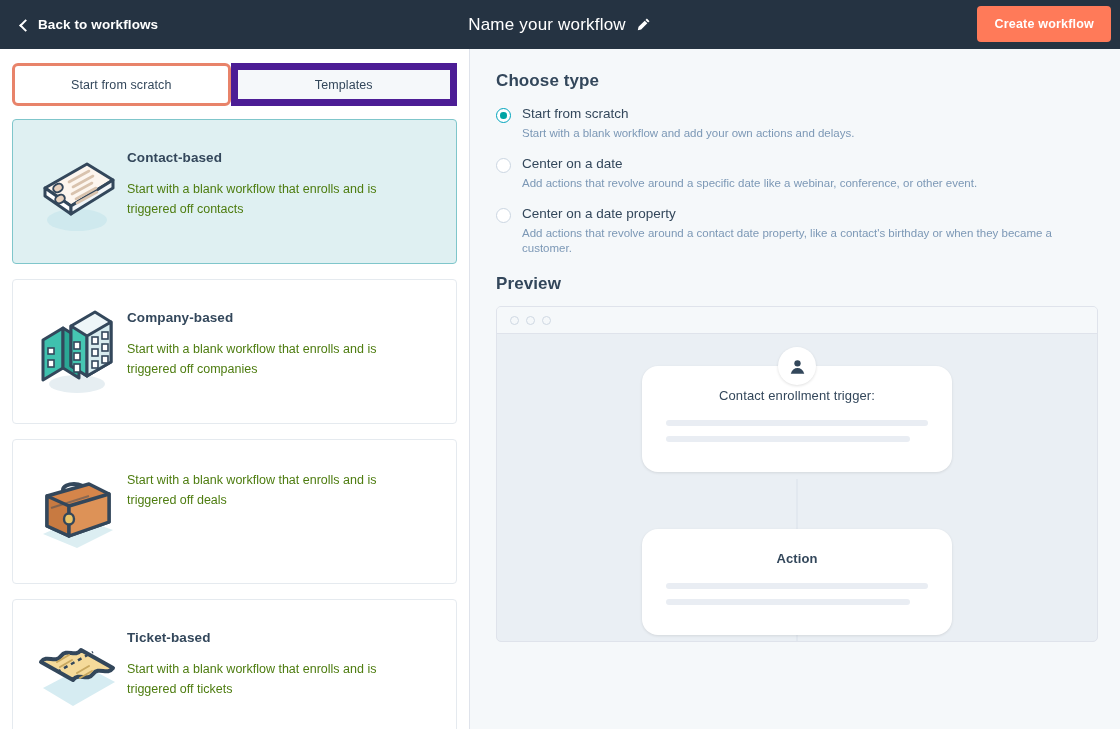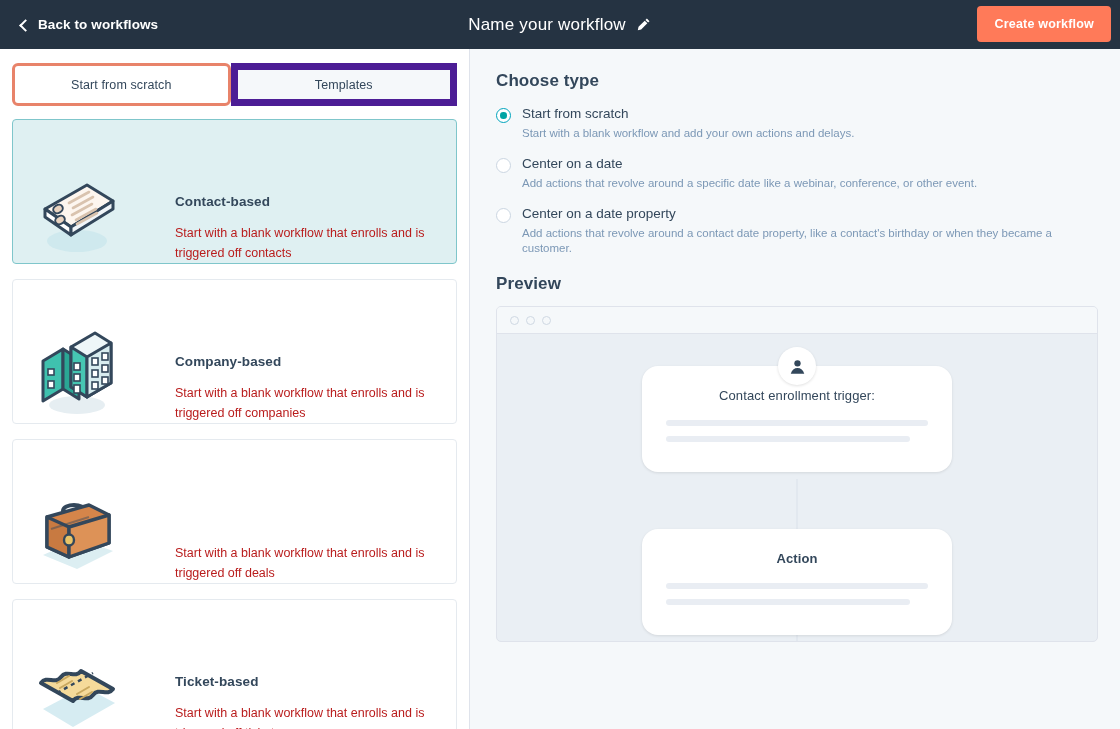--- a/index.html
+++ b/index.html
@@ -88,41 +88,40 @@
     border-radius:6px;
     color:#33475b;
     position:relative; z-index:2;
   }
 
   
   .card{
     height:145px; margin-bottom:15px;
     border:1px solid #e5eaef; border-radius:4px;
     background:#ffffff;
-    display:flex; align-items:flex-end;
+    display:flex; align-items:flex-start;
     padding:20px 18px 0 14px;
     cursor:pointer;
     position:relative;
-    gap:48px;
   }
   .card.selected{
     background:#dff0f2; border:1px solid #7fc6cb;
   }
   .card .illo{
     width:100px; min-width:100px; height:100px;
     display:flex; align-items:center; justify-content:center;
     margin-top:2px;
   }
   .card .ctext{ padding-top:10px; }
   .card .ctitle{
     font-size:13.5px; font-weight:bold; color:#33475b;
     margin-bottom:14px; letter-spacing:.1px;
   }
   .card .cdesc{
-    font-size:12.5px; color:#b91c1c; line-height:20px;
+    font-size:12.5px; color:#4d7c0f; line-height:20px;
     max-width:290px;
   }
 
   
   .section-h{
     font-size:17px; font-weight:bold; color:#33475b;
     letter-spacing:.1px;
   }
   .radio-list{ margin-top:14px; }
   .radio-row{

